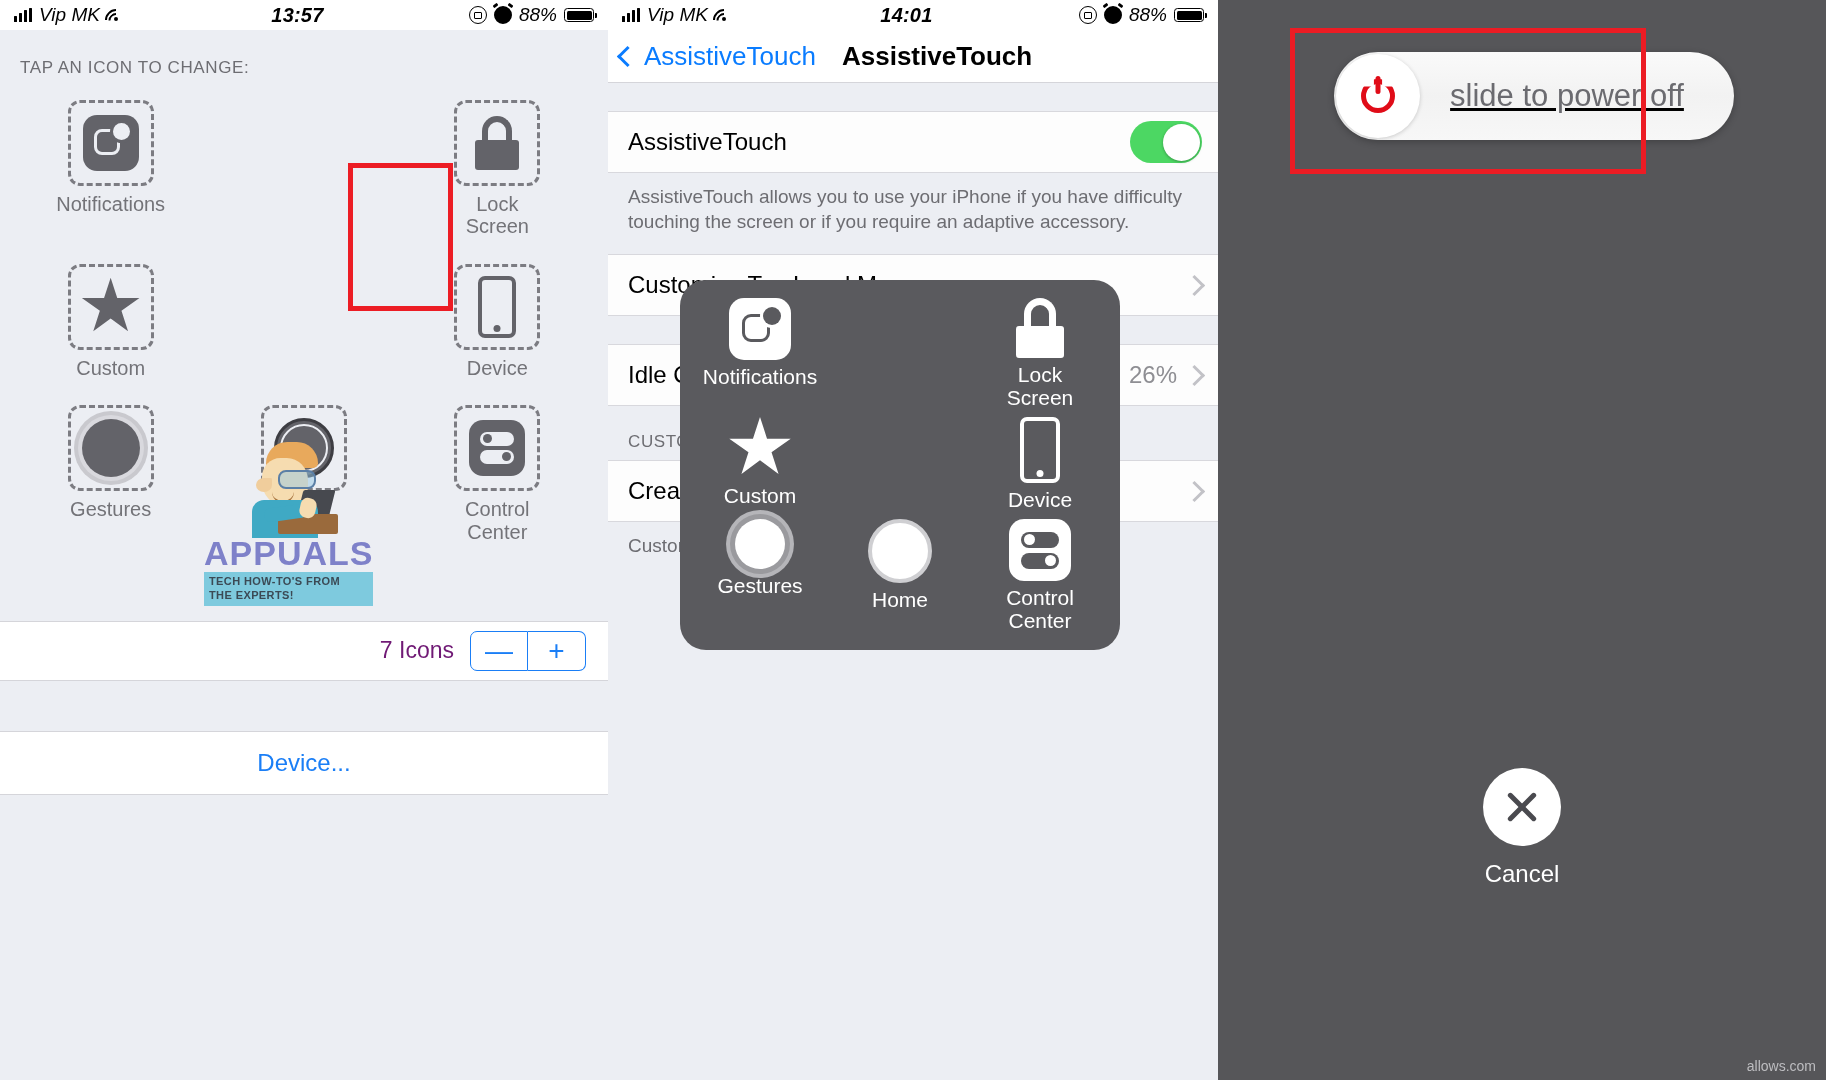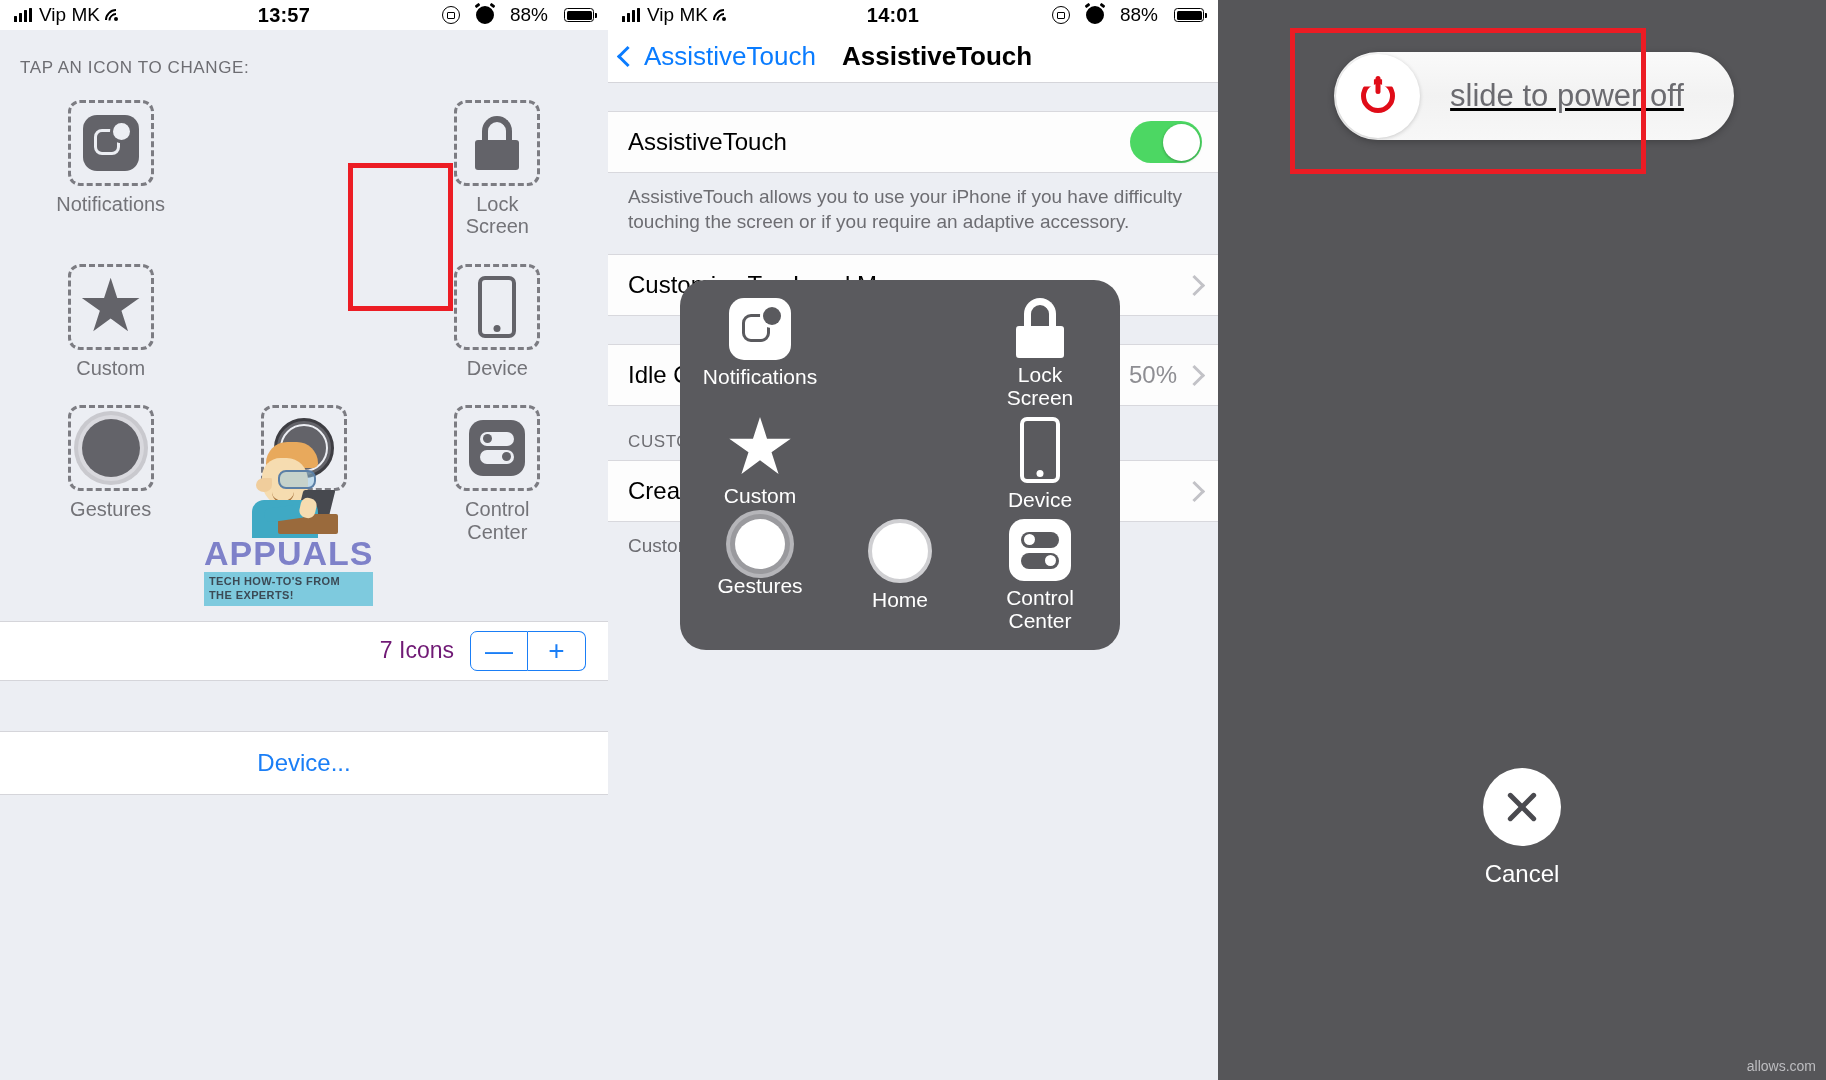--- a/index.html
+++ b/index.html
@@ -15,24 +15,25 @@
   .panel{position:relative;height:1080px;background:#eceef3;overflow:hidden;}
   .panel-left{width:608px;}
   .panel-mid{width:610px;}
   .panel-right{width:608px;background:#565659;}
 
   
   .statusbar{
     height:30px;display:flex;align-items:center;
     padding:0 14px 0 14px;font-size:19px;font-weight:bold;color:#000;
     background:#fff;
+    font-style:italic;
   }
   .sb-left{display:flex;align-items:center;gap:7px;flex:0 0 auto;}
   .sb-center{flex:1;text-align:center;font-size:20px;font-weight:bold;letter-spacing:.2px;}
-  .sb-right{display:flex;align-items:center;gap:16px;flex:0 0 auto;}
+  .sb-right{display:flex;align-items:center;gap:7px;flex:0 0 auto;}
   .bars{display:flex;align-items:flex-end;gap:2px;height:14px;}
   .bars i{display:block;width:3px;background:#000;border-radius:.5px;}
   .bars i:nth-child(1){height:6px}
   .bars i:nth-child(2){height:9px}
   .bars i:nth-child(3){height:12px}
   .bars i:nth-child(4){height:14px}
   .carrier{font-size:19px;font-weight:500;}
   .wifi{position:relative;width:19px;height:14px;}
   .wifi b{position:absolute;left:50%;transform:translateX(-50%);border-radius:50%;
           border:2.4px solid #000;border-bottom-color:transparent;border-left-color:transparent;
@@ -372,21 +373,21 @@
     <div class="cell">
       <span class="title">Customize Top Level Menu</span>
       <span style="margin-left:auto"></span>
       <span class="chev-r"></span>
     </div>
 
     <div class="gap"></div>
 
     <div class="cell">
       <span class="title">Idle Opacity</span>
-      <span class="value">50%</span>
+      <span class="value">26%</span>
       <span class="chev-r"></span>
     </div>
 
     <div class="grp-hdr">CUSTOM ACTIONS</div>
 
     <div class="cell">
       <span class="title">Create New Gesture...</span>
       <span style="margin-left:auto"></span>
       <span class="chev-r"></span>
     </div>

